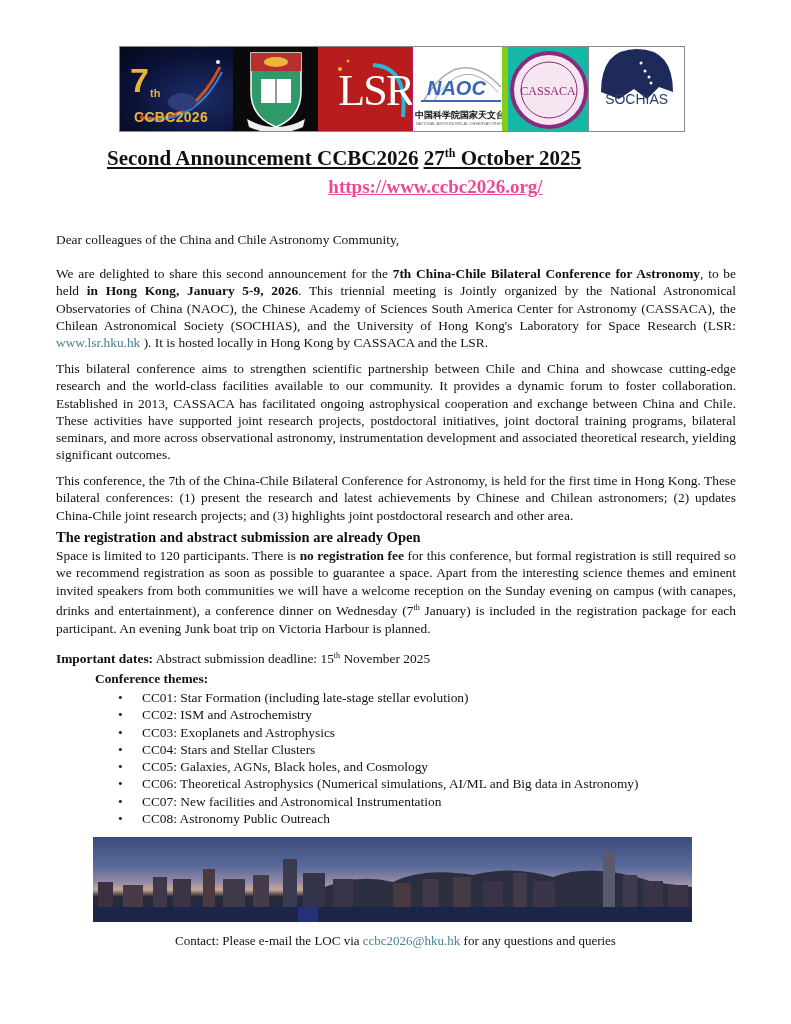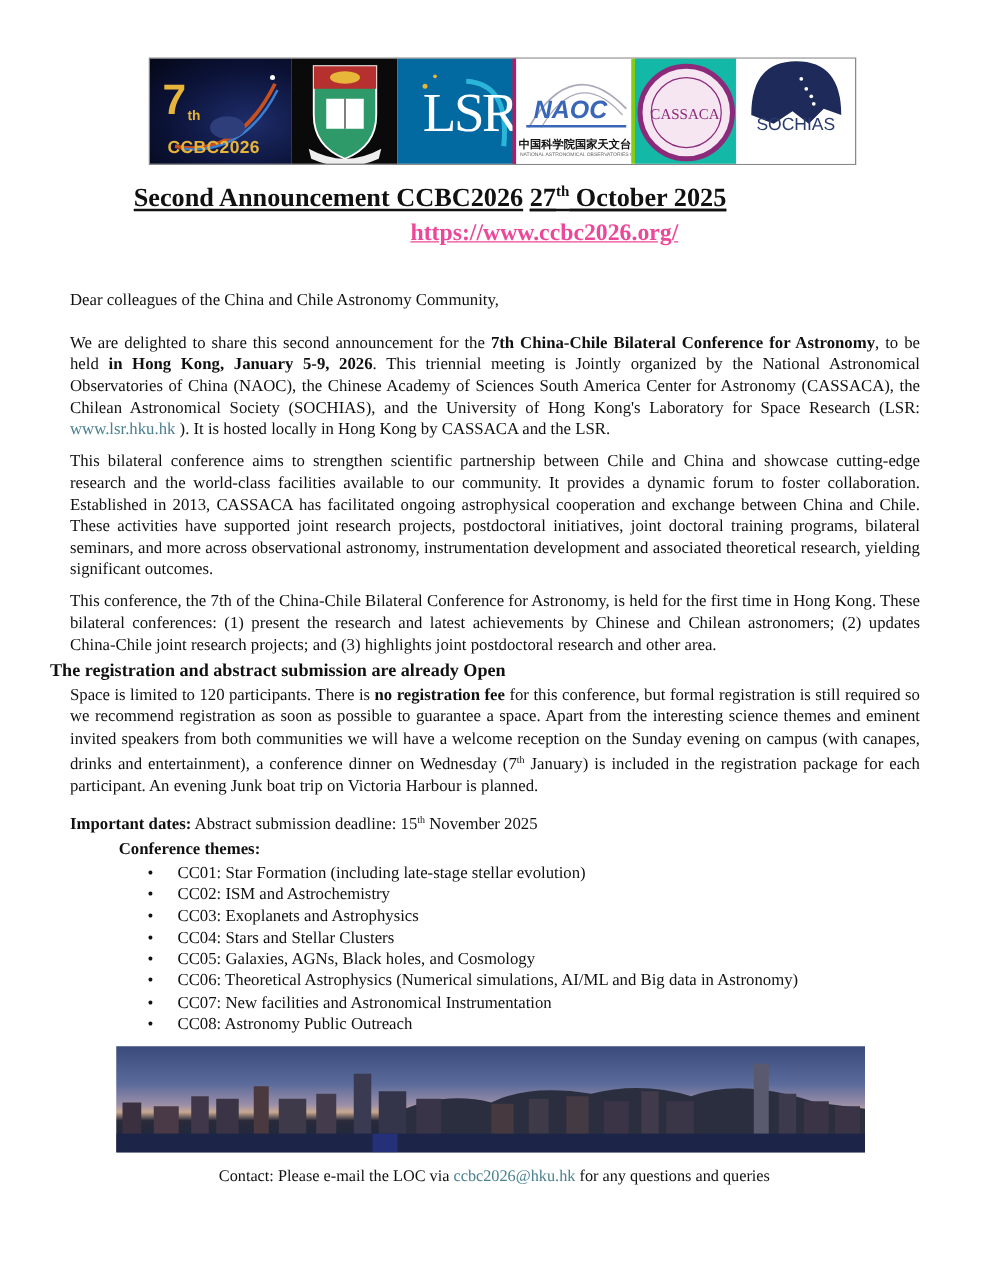--- a/index.html
+++ b/index.html
@@ -1,40 +1,40 @@
 <!DOCTYPE html>
 <html><head>
 <meta charset="utf-8">
 <style>
   html,body{margin:0;padding:0;background:#fff;}
   body{width:791px;height:1024px;position:relative;overflow:hidden;font-family:"Liberation Serif",serif;color:#111;}
   .banner{position:absolute;left:119px;top:46px;width:566px;height:86px;display:flex;border:1px solid #888;box-sizing:border-box;background:#fff;}
   .logo{height:100%;box-sizing:border-box;position:relative;overflow:hidden;}
   .logo-ccbc{width:113px;background:radial-gradient(ellipse at 70% 60%,#1e2d6b 0%,#0b1236 60%,#050818 100%);}
   .logo-hku{width:86px;background:#0a0a0a;}
-  .logo-lsr{width:95px;background:#0369a1;border-right:3px solid #be185d;}
-  .logo-naoc{width:95px;background:#fff;border-right:3px solid #84cc16;}
+  .logo-lsr{width:95px;background:#b91c1c;border-right:1px solid #be185d;}
+  .logo-naoc{width:95px;background:#fff;border-right:6px solid #84cc16;}
   .logo-cassaca{width:82px;background:#14b8a6;border-right:1px solid #888;}
   .logo-sochias{width:95px;background:#fff;}
   .ccbc-7{position:absolute;left:10px;top:14px;color:#e6b53a;font:bold 34px "Liberation Sans",sans-serif;}
   .ccbc-th{position:absolute;left:30px;top:40px;color:#e6b53a;font:bold 11px "Liberation Sans",sans-serif;}
   .ccbc-name{position:absolute;left:14px;top:62px;color:#e6b53a;font:bold 14px "Liberation Sans",sans-serif;letter-spacing:0.3px;}
   .lsr-text{position:absolute;left:20px;top:18px;color:#fff;font:44px "Liberation Serif",serif;letter-spacing:-2px;}
   .naoc-text{position:absolute;left:14px;top:30px;color:#3a66b8;font:italic bold 20px "Liberation Sans",sans-serif;}
   .naoc-cn{position:absolute;left:2px;top:62px;color:#111;font:bold 9px "Liberation Serif",serif;white-space:nowrap;}
   .naoc-sub{position:absolute;left:3px;top:74px;color:#666;font:4px "Liberation Sans",sans-serif;white-space:nowrap;}
   .cassaca-text{position:absolute;left:0;width:100%;top:37px;text-align:center;color:#8b2a7a;font:12px "Liberation Serif",serif;}
   .sochias-text{position:absolute;left:0;width:100%;top:44px;text-align:center;color:#2a3b6e;font:14px "Liberation Sans",sans-serif;}
   .title{position:absolute;left:0;width:688px;top:146px;text-align:center;font:bold 21px "Liberation Serif",serif;}
   .title span{text-decoration:underline;}
   .title sup{font-size:12px;}
   .url{position:absolute;left:0;width:791px;top:176px;text-align:center;font:bold 19px "Liberation Serif",serif;color:#ec4899;text-decoration:underline;margin-left:40px;}
   .body{position:absolute;left:56px;width:680px;font-size:13.4px;line-height:17.3px;text-align:justify;}
   .link{color:#4a8090;}
-  .h2{position:absolute;left:40px;font:bold 14.5px "Liberation Serif",serif;}
+  .h2{position:absolute;left:56px;font:bold 14.5px "Liberation Serif",serif;}
   .themes-title{position:absolute;left:95px;top:671px;font:bold 13.4px "Liberation Serif",serif;}
   .themes{position:absolute;left:118px;top:689px;margin:0;padding:0;list-style:none;font-size:13.4px;line-height:17.3px;}
   .themes li{position:relative;padding-left:24px;}
   .themes li::before{content:"\2022";position:absolute;left:0;}
   .skyline{position:absolute;left:93px;top:837px;width:599px;height:85px;background:linear-gradient(180deg,#3a4a7a 0%,#5a6a9a 35%,#9a8ea8 55%,#c9a890 62%,#2a2a3a 70%,#20283e 85%,#1a2748 100%);overflow:hidden;}
   .contact{position:absolute;left:0;width:791px;top:933px;text-align:center;font-size:13px;}
 </style>
 </head>
 <body>
 

